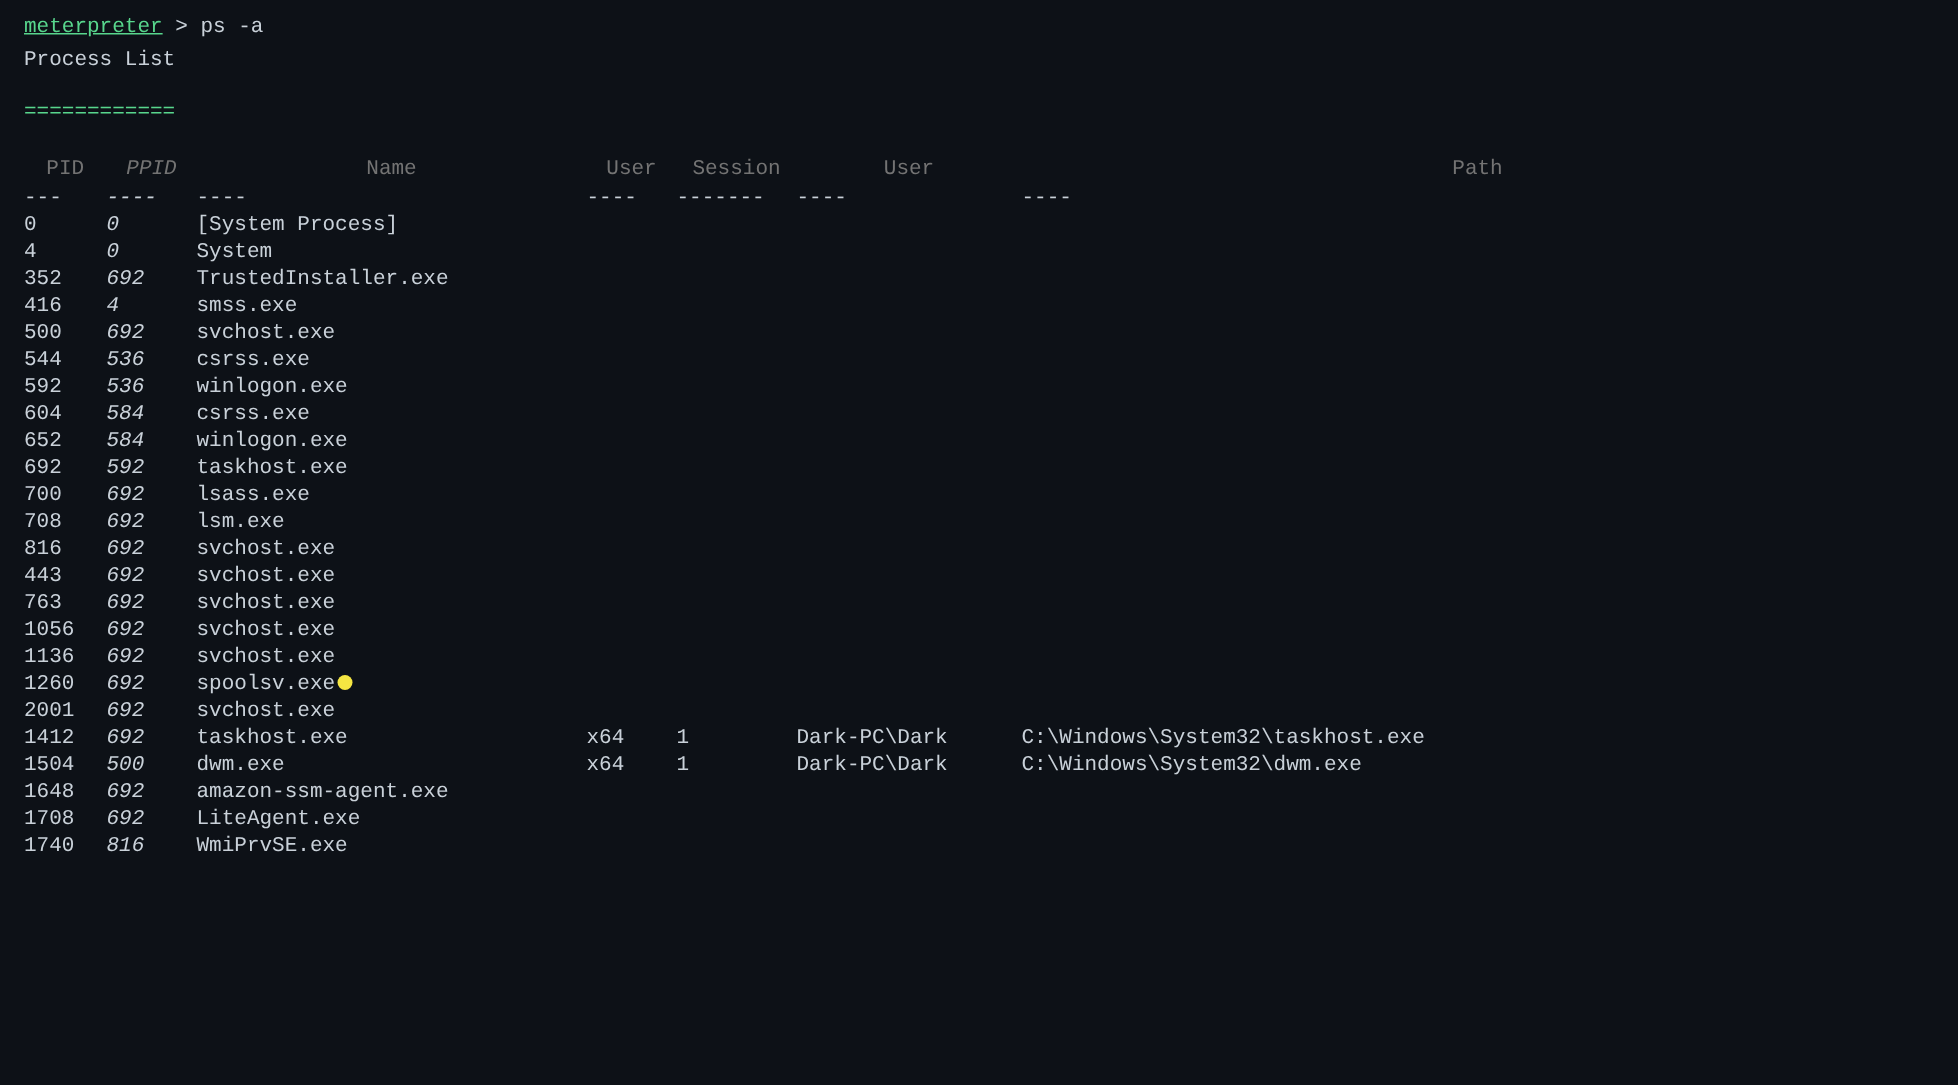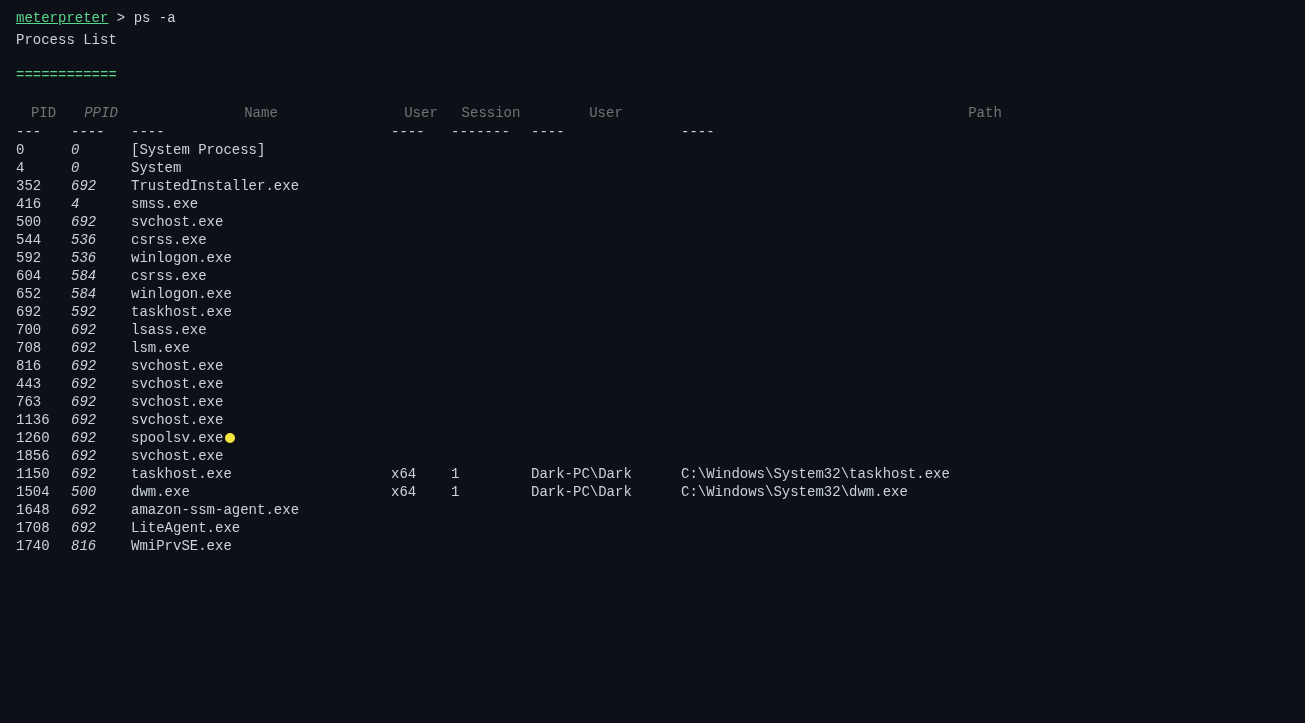--- a/index.html
+++ b/index.html
@@ -241,48 +241,57 @@
         <tr>
           <td class="col-pid">763</td>
           <td class="col-ppid">692</td>
           <td class="col-name">svchost.exe</td>
           <td class="col-arch"></td>
           <td class="col-session"></td>
           <td class="col-user"></td>
           <td class="col-path path-value"></td>
         </tr>
         <tr>
+          <td class="col-pid">1056</td>
+          <td class="col-ppid">692</td>
+          <td class="col-name">svchost.exe</td>
+          <td class="col-arch"></td>
+          <td class="col-session"></td>
+          <td class="col-user"></td>
+          <td class="col-path path-value"></td>
+        </tr>
+        <tr>
           <td class="col-pid">1136</td>
           <td class="col-ppid">692</td>
           <td class="col-name">svchost.exe</td>
           <td class="col-arch"></td>
           <td class="col-session"></td>
           <td class="col-user"></td>
           <td class="col-path path-value"></td>
         </tr>
         <tr>
           <td class="col-pid">1260</td>
           <td class="col-ppid">692</td>
           <td class="col-name">spoolsv.exe<span class="highlight-dot"></span></td>
           <td class="col-arch"></td>
           <td class="col-session"></td>
           <td class="col-user"></td>
           <td class="col-path path-value"></td>
         </tr>
         <tr>
-          <td class="col-pid">1856</td>
-          <td class="col-ppid">692</td>
-          <td class="col-name">svchost.exe</td>
-          <td class="col-arch"></td>
-          <td class="col-session"></td>
-          <td class="col-user"></td>
-          <td class="col-path path-value"></td>
-        </tr>
-        <tr>
-          <td class="col-pid">1150</td>
+          <td class="col-pid">2001</td>
+          <td class="col-ppid">692</td>
+          <td class="col-name">svchost.exe</td>
+          <td class="col-arch"></td>
+          <td class="col-session"></td>
+          <td class="col-user"></td>
+          <td class="col-path path-value"></td>
+        </tr>
+        <tr>
+          <td class="col-pid">1412</td>
           <td class="col-ppid">692</td>
           <td class="col-name">taskhost.exe</td>
           <td class="col-arch">x64</td>
           <td class="col-session">1</td>
           <td class="col-user">Dark-PC\Dark</td>
           <td class="col-path path-value">C:\Windows\System32\taskhost.exe</td>
         </tr>
         <tr>
           <td class="col-pid">1504</td>
           <td class="col-ppid">500</td>

